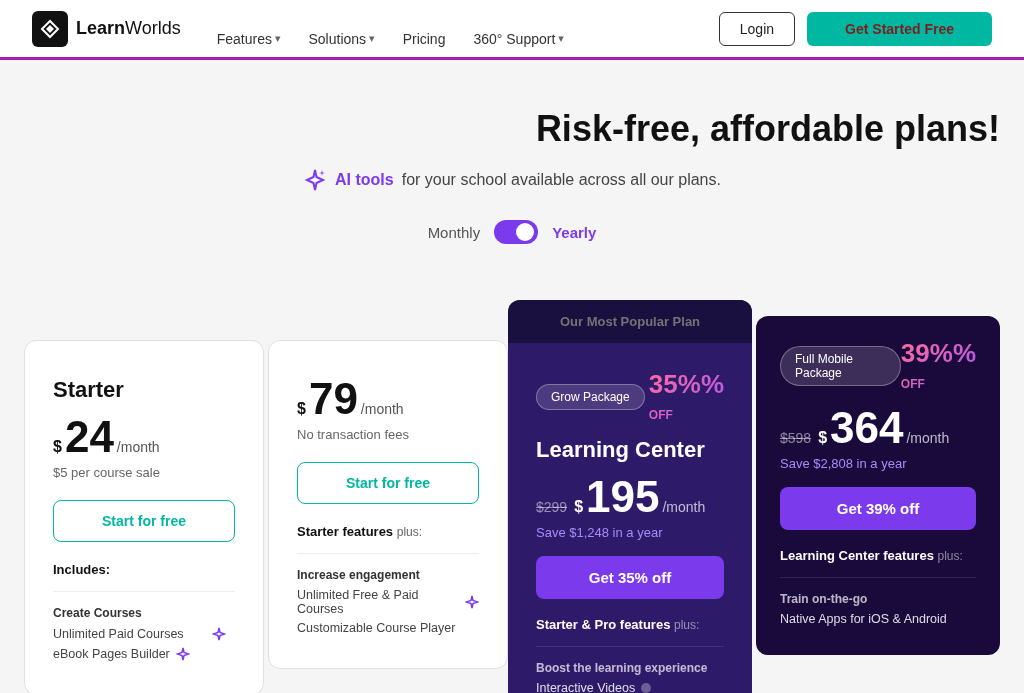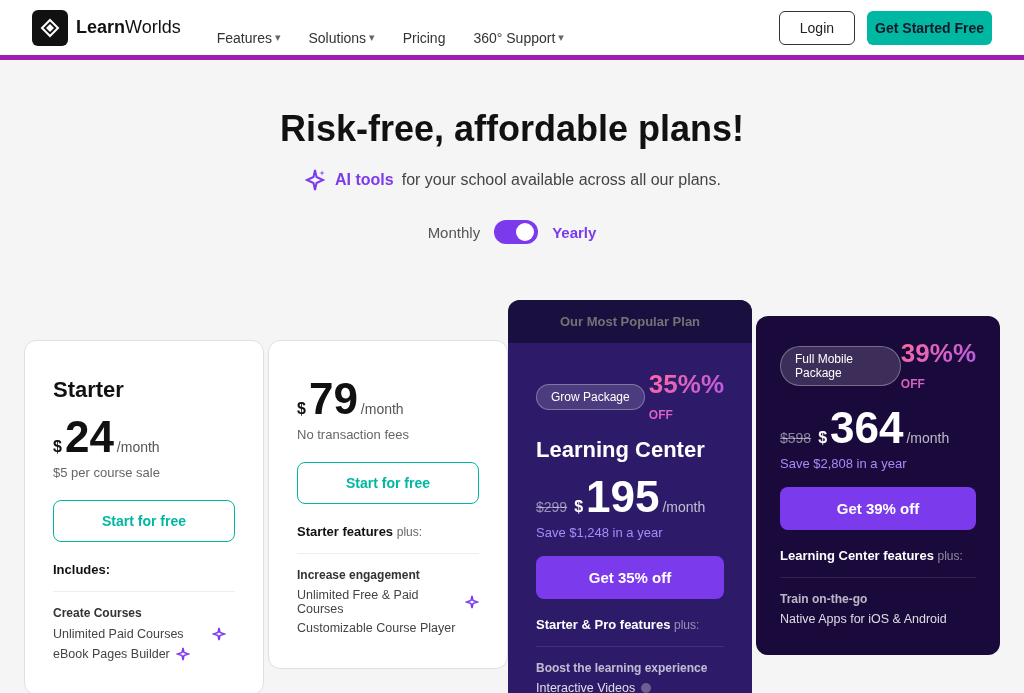--- a/index.html
+++ b/index.html
@@ -5,21 +5,21 @@
     * { box-sizing: border-box; margin: 0; padding: 0; }
     body { font-family: -apple-system, BlinkMacSystemFont, 'Segoe UI', sans-serif; background: #f5f5f5; color: #222; }
 
     
     .navbar {
       background: #fff;
       display: flex;
       align-items: center;
       padding: 0 32px;
       height: 60px;
-      border-bottom: 5px solid #a21caf;
+      border-bottom: 3px solid #a21caf;
       position: sticky; top: 0; z-index: 100;
     }
     .logo-area {
       display: flex; align-items: center; gap: 8px;
       font-weight: 700; font-size: 18px; color: #111;
       margin-right: 36px;
     }
     .logo-icon {
       width: 36px; height: 36px;
     }
@@ -39,34 +39,35 @@
     .nav-actions {
       display: flex; align-items: center; gap: 12px;
     }
     .btn-login {
       border: 1.5px solid #333; background: transparent;
       padding: 8px 20px; border-radius: 6px;
       font-size: 14px; font-weight: 500; cursor: pointer;
       color: #222;
     }
     .btn-get-started {
-      background: #00b8a2; color: #0f172a;
-      border: none; padding: 9px 8px; border-radius: 6px;
+      background: #00b8a2; color: #7f1d1d;
+      border: none; padding: 9px 38px; border-radius: 6px;
       font-size: 14px; font-weight: 600; cursor: pointer;
     }
 
     
     .hero {
       background: #f5f5f5;
       text-align: center;
       padding: 48px 24px 36px;
     }
     .hero-title {
       font-size: 36px; font-weight: 800; color: #111;
       margin-bottom: 18px;
+      text-align: right;
     }
     .hero-subtitle {
       font-size: 16px; color: #444;
       display: flex; align-items: center; justify-content: center; gap: 8px;
     }
     .ai-icon {
       display: inline-flex; align-items: center;
     }
     .ai-icon svg { width: 24px; height: 24px; }
     .hero-ai-text { color: #7c3aed; font-weight: 600; }

